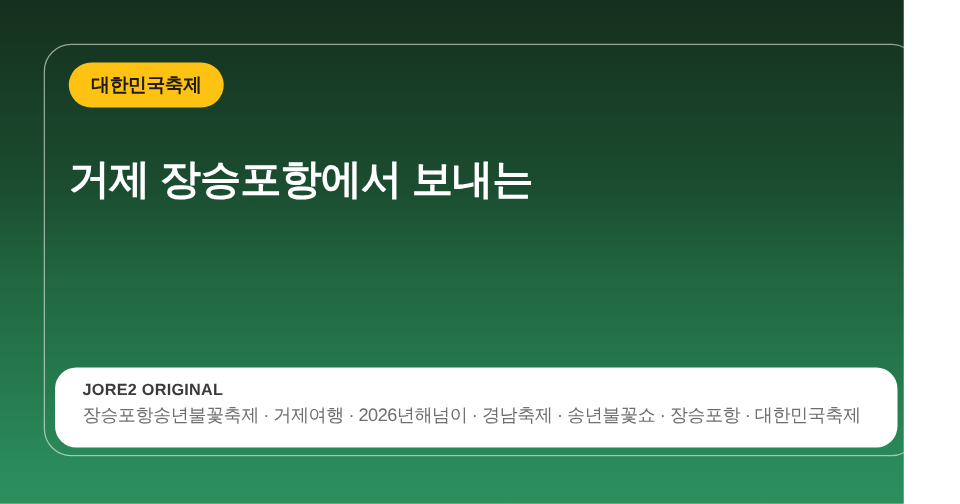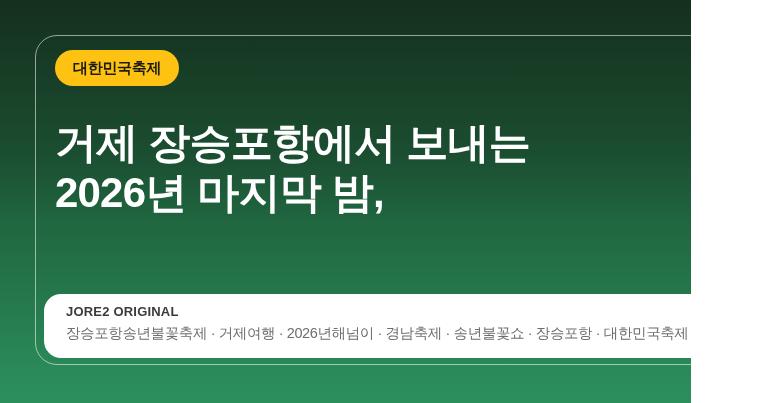--- a/index.html
+++ b/index.html
@@ -19,20 +19,21 @@
     height: 403px;
     background: linear-gradient(180deg,
         #15301e 0%,
         #173a24 14%,
         #1b4e31 38%,
         #20653f 54%,
         #25784c 74%,
         #2a8a59 92%,
         #2b8f5c 100%);
     overflow: hidden;
+    padding-left: 32px;
   }
 
   
   #outline-frame {
     position: absolute;
     left: 35px;
     top: 35px;
     width: 700px;
     height: 330px;
     border: 1px solid rgba(255,255,255,0.55);
@@ -61,21 +62,21 @@
 
   
   #headline {
     position: absolute;
     left: 55px;
     top: 118px;
     width: 640px;
   }
   .headline-line {
     color: #ffffff;
-    font-size: 42px;
+    font-size: 33px;
     font-weight: bold;
     line-height: 50px;
     letter-spacing: -0.8px;
     white-space: nowrap;
   }
 
   
   #info-card {
     position: absolute;
     left: 44px;
@@ -115,21 +116,20 @@
 <div id="card-root">
 
   <div id="outline-frame"></div>
 
   <div id="category-badge">
     <span>대한민국축제</span>
   </div>
 
   <div id="headline">
     <div class="headline-line">거제 장승포항에서 보내는</div>
-    <div class="headline-line">2026년 마지막 밤,</div>
   </div>
 
   <div id="info-card"></div>
 
   <div id="info-card-text">
     <div id="brand-label">JORE2 ORIGINAL</div>
     <div id="tag-list">장승포항송년불꽃축제 · 거제여행 · 2026년해넘이 · 경남축제 · 송년불꽃쇼 · 장승포항 · 대한민국축제</div>
   </div>
 
 </div>

